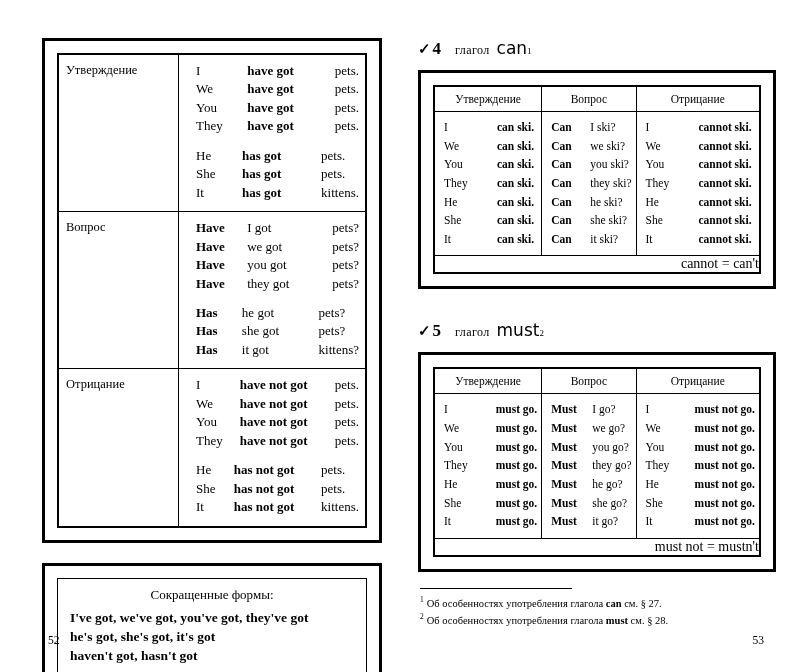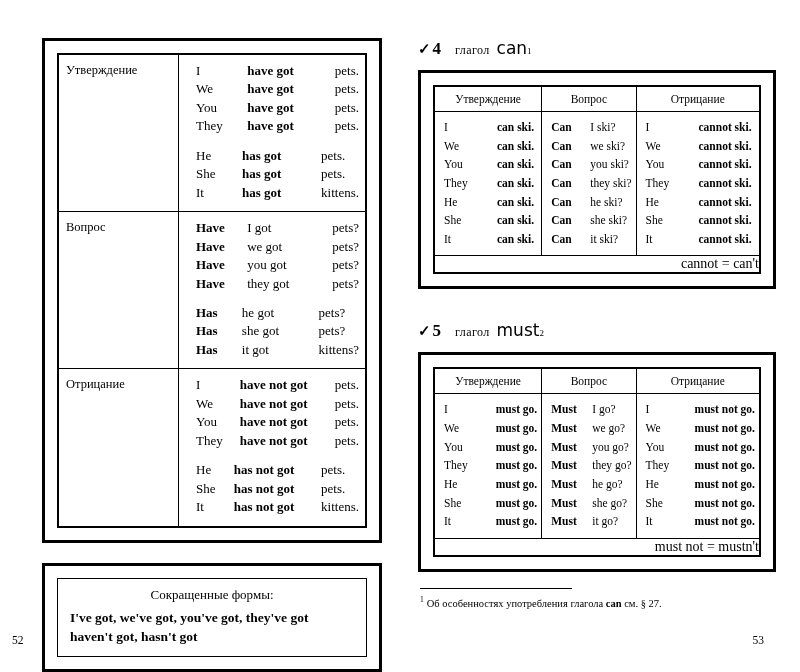--- a/index.html
+++ b/index.html
@@ -174,21 +174,21 @@
     white-space: nowrap;
   }
   .fn-mark { font-size: 7.5px; vertical-align: super; margin-right: 3px; }
 
   
   .folio {
     position: absolute;
     bottom: 26px;
     font-size: 11.5px;
   }
-  .folio-left  { left: 12px; }
+  .folio-left  { left: 48px; }
   .folio-right { right: 36px; }
 </style>
 </head>
 <body>
 
 <div class="spread">
 
   <div class="page page-left">
 
     <div class="frame">
@@ -337,20 +337,21 @@
           </tbody>
         </table>
       </div>
     </div>
 
     <div class="frame shortforms">
       <div class="frame-inner">
         <div class="inner-pad">
           <div class="sf-title">Сокращенные формы:</div>
           <div class="sf-line">I've got, we've got, you've got, they've got</div>
+          <div class="sf-line">he's got, she's got, it's got</div>
           <div class="sf-line">haven't got, hasn't got</div>
         </div>
       </div>
     </div>
 
     <div class="folio folio-left">52</div>
   </div>
 
   <div class="page page-right">
 
@@ -614,18 +615,21 @@
           </table>
         </div>
       </div>
     </div>
 
     <div class="footnotes">
       <div class="fn-rule"></div>
       <div class="fn-line">
         <span class="fn-mark">1</span><span>Об особенностях употребления глагола </span><span class="b">can</span><span> см. § 27.</span>
       </div>
+      <div class="fn-line">
+        <span class="fn-mark">2</span><span>Об особенностях употребления глагола </span><span class="b">must</span><span> см. § 28.</span>
+      </div>
     </div>
 
     <div class="folio folio-right">53</div>
   </div>
 
 </div>
 
 </body></html>

